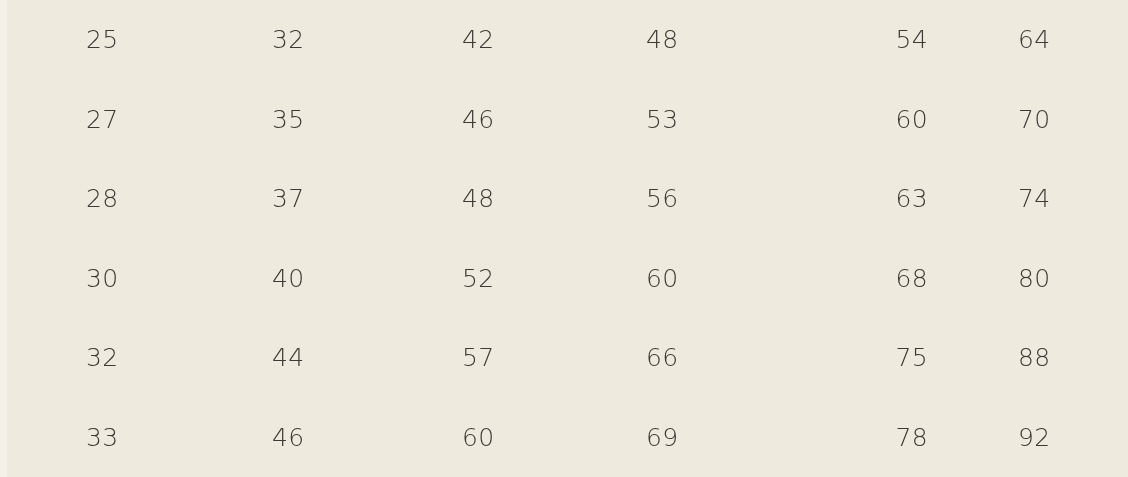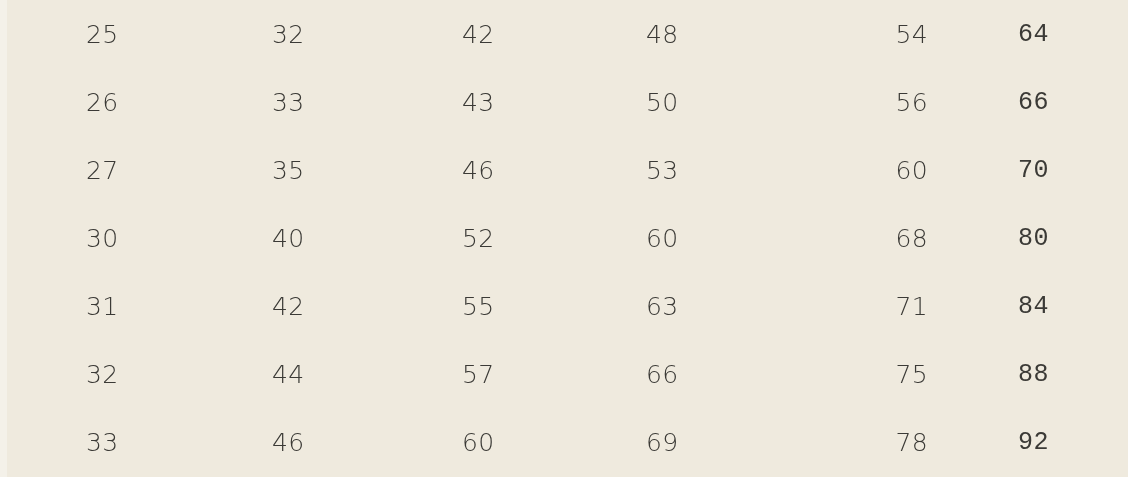--- a/index.html
+++ b/index.html
@@ -61,21 +61,21 @@
     letter-spacing: 0.4px;
     -webkit-font-smoothing: antialiased;
   }
 
   
   #table td.c0 { padding-left: 86px; }
   #table td.c1 { padding-left: 86px; }
   #table td.c2 { padding-left: 86px; }
   #table td.c3 { padding-left: 87px; }
   #table td.c4 { padding-left: 88px; text-align: right; }
-  #table td.c5 { padding-left: 90px; font-family: Liberation Mono, monospace; }
+  #table td.c5 { padding-left: 90px; }
 
   #table col.w0 { width: 186px; }
   #table col.w1 { width: 190px; }
   #table col.w2 { width: 183px; }
   #table col.w3 { width: 183px; }
   #table col.w4 { width: 186px; }
   #table col.w5 { width: 200px; }
 </style>
 </head>
 <body>
@@ -97,57 +97,49 @@
 
       <tr>
         <td class="c0">25</td>
         <td class="c1">32</td>
         <td class="c2">42</td>
         <td class="c3">48</td>
         <td class="c4">54</td>
         <td class="c5">64</td>
       </tr>
 
-      <tr>
-        <td class="c0">26</td>
-        <td class="c1">33</td>
-        <td class="c2">43</td>
-        <td class="c3">50</td>
-        <td class="c4">56</td>
-        <td class="c5">66</td>
-      </tr>
 
       <tr>
         <td class="c0">27</td>
         <td class="c1">35</td>
         <td class="c2">46</td>
         <td class="c3">53</td>
         <td class="c4">60</td>
         <td class="c5">70</td>
       </tr>
 
+      <tr>
+        <td class="c0">28</td>
+        <td class="c1">37</td>
+        <td class="c2">48</td>
+        <td class="c3">56</td>
+        <td class="c4">63</td>
+        <td class="c5">74</td>
+      </tr>
 
 
       <tr>
         <td class="c0">30</td>
         <td class="c1">40</td>
         <td class="c2">52</td>
         <td class="c3">60</td>
         <td class="c4">68</td>
         <td class="c5">80</td>
       </tr>
 
-      <tr>
-        <td class="c0">31</td>
-        <td class="c1">42</td>
-        <td class="c2">55</td>
-        <td class="c3">63</td>
-        <td class="c4">71</td>
-        <td class="c5">84</td>
-      </tr>
 
       <tr>
         <td class="c0">32</td>
         <td class="c1">44</td>
         <td class="c2">57</td>
         <td class="c3">66</td>
         <td class="c4">75</td>
         <td class="c5">88</td>
       </tr>
 

